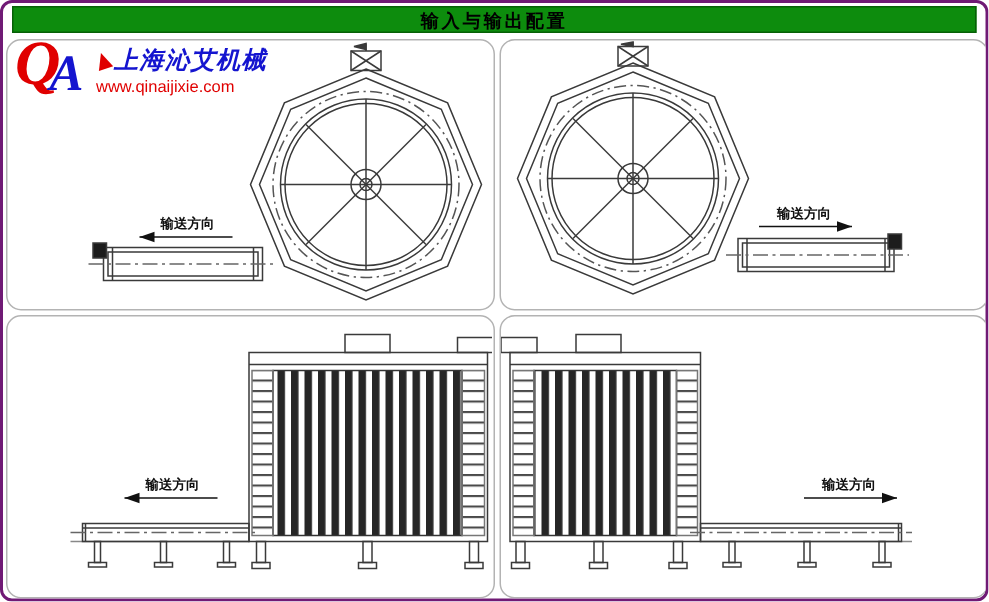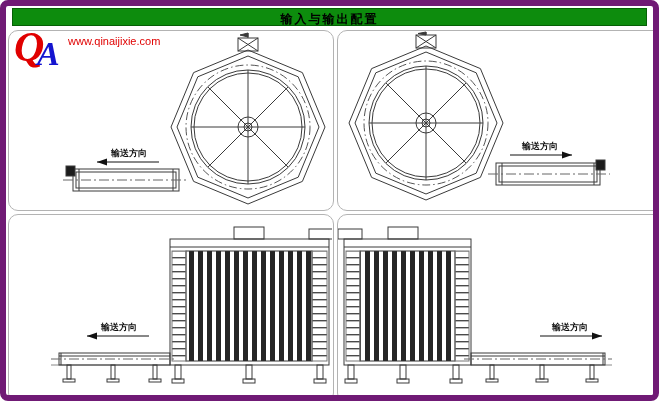--- a/index.html
+++ b/index.html
@@ -2,21 +2,21 @@
 <html><head>
 <meta charset="utf-8">
 <style>
   html,body { margin:0; padding:0; background:#fff; }
   body { font-family: "Liberation Sans", "DejaVu Sans", sans-serif; }
 
   .page {
     position: relative;
     width: 659px; height: 401px;
     background: #fff;
-    border: 6px solid #701a75;
+    border: 2px solid #701a75;
     border-radius: 8px;
     box-sizing: border-box;
     overflow: hidden;
   }
 
   .header-bar {
     margin: 2px 6px 0 6px;
     height: 18px;
     background: #0d8c0d;
     border: 1px solid #066006;
@@ -103,20 +103,24 @@
     <span>输入与输出配置</span>
   </div>
 
   <div class="logo">
     <div class="logo-row">
       <div class="monogram">
         <span class="q">Q</span>
         <span class="a">A</span>
       </div>
       <div class="logo-text">
+        <div class="company-line">
+          <span class="flame"></span>
+          <span class="company">上海沁艾机械</span>
+        </div>
         <div class="website">www.qinaijixie.com</div>
       </div>
     </div>
   </div>
 
   <div class="panel-grid">
 
     <div class="panel">
       <svg width="323" height="178" viewBox="0 0 323 178">
         <g stroke="#3a3a3a" stroke-width="1" fill="none">

